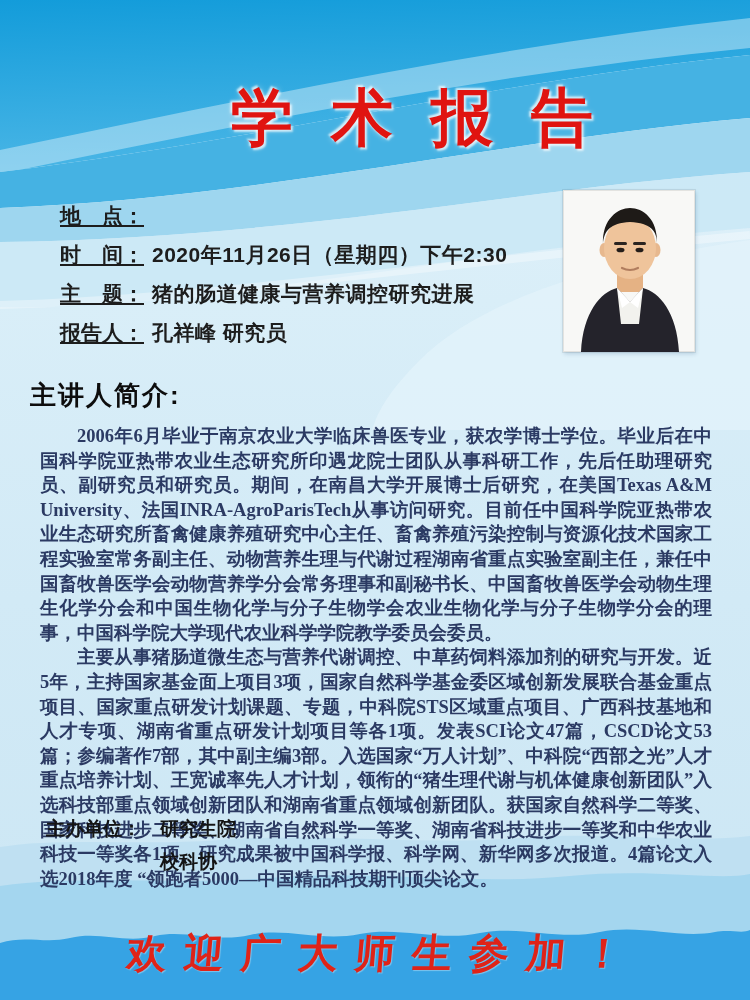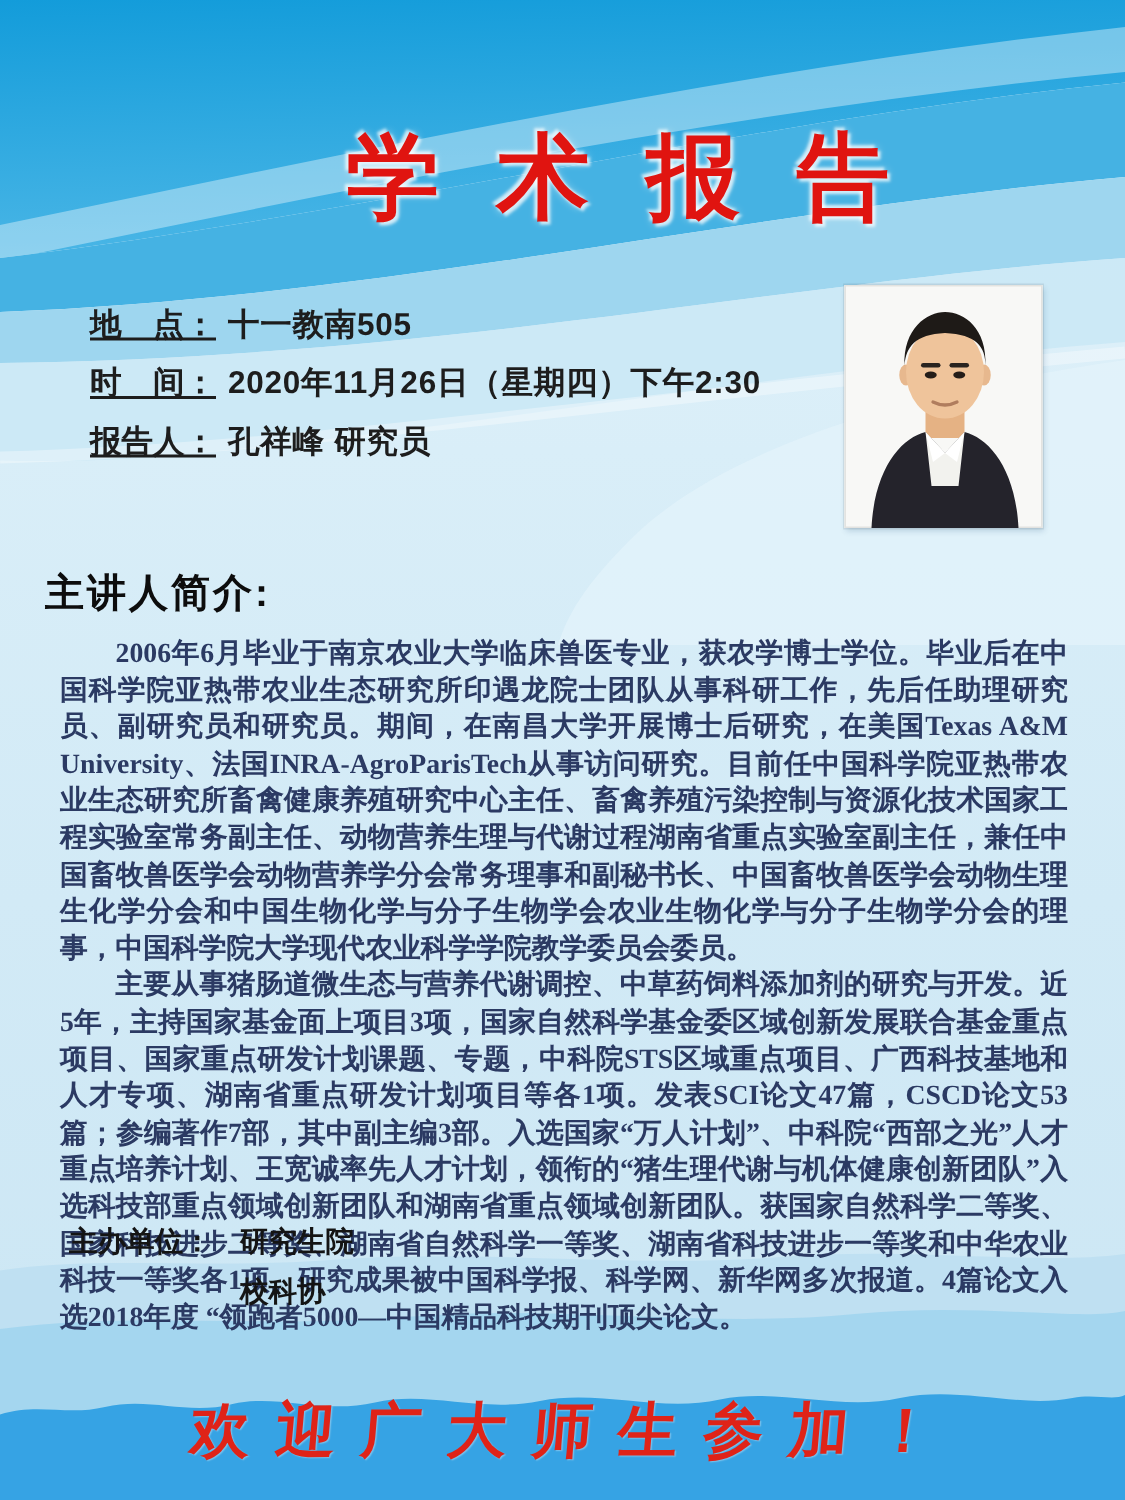--- a/index.html
+++ b/index.html
@@ -84,25 +84,28 @@
     <path d="M0,62 C60,52 140,61 220,55 C320,47 420,61 520,53 C610,46 690,59 750,51 L750,215 H0 Z" fill="#bfe0f2"></path>
     <path d="M0,101 C90,89 180,101 270,93 C370,84 470,101 570,91 C650,83 720,96 750,89 L750,215 H0 Z" fill="#9fd3ee" opacity="0.85"></path>
     <path d="M0,158 C25,150 45,159 70,153 C100,146 125,159 155,151 C185,144 215,158 250,150 C285,142 320,157 360,149 C400,141 440,157 480,148 C520,140 560,156 600,147 C640,139 680,154 715,147 C730,144 742,149 750,145 L750,215 H0 Z" fill="#36a3e4"></path>
   </svg>
 
   <h1 class="title">学术报告</h1>
 
   <div class="details">
     <div class="detail-row">
       <span class="detail-label">地　点：</span>
-      <span class="detail-value">十一教南505</span>
     </div>
     <div class="detail-row">
       <span class="detail-label">时　间：</span>
       <span class="detail-value">2020年11月26日（星期四）下午2:30</span>
+    </div>
+    <div class="detail-row">
+      <span class="detail-label">主　题：</span>
+      <span class="detail-value">猪的肠道健康与营养调控研究进展</span>
     </div>
     <div class="detail-row">
       <span class="detail-label">报告人：</span>
       <span class="detail-value">孔祥峰 研究员</span>
     </div>
   </div>
 
   <div class="photo-frame">
     <svg width="132" height="162" viewBox="0 0 132 162" aria-hidden="true">
       <rect width="132" height="162" fill="#f8f8f6"></rect>

